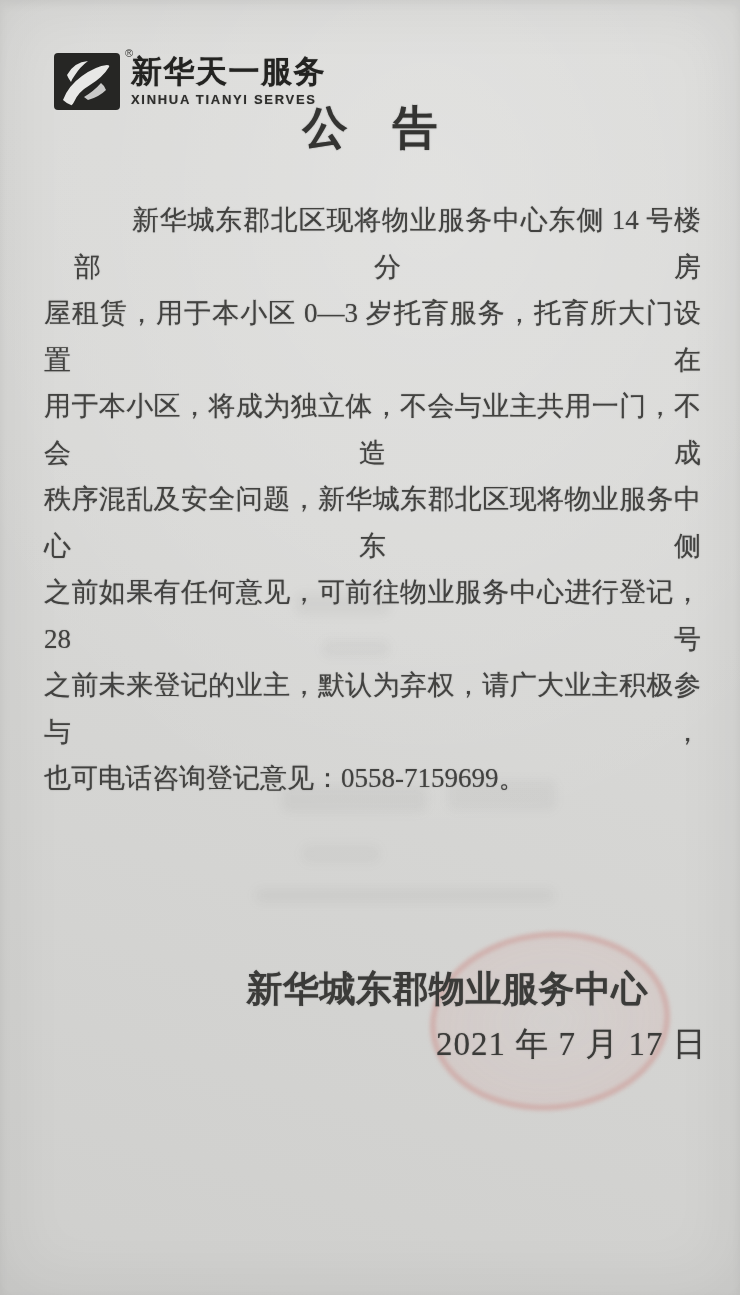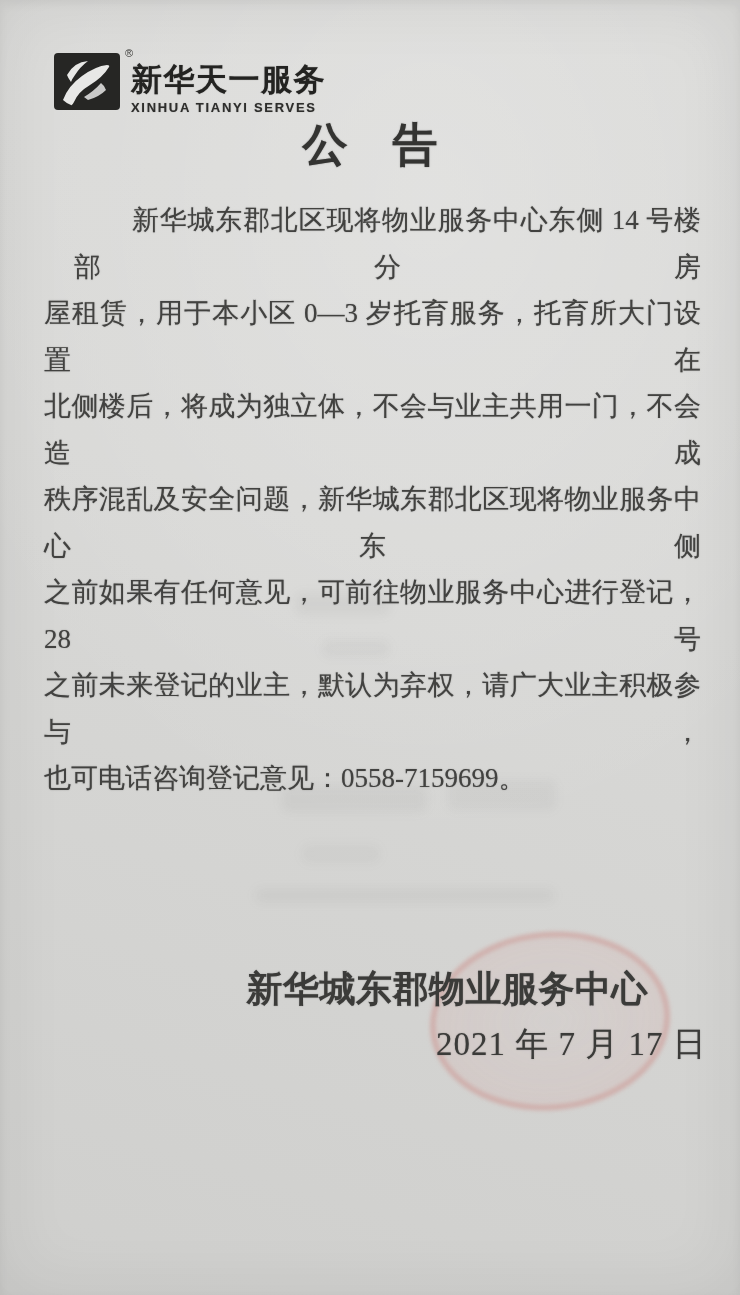--- a/index.html
+++ b/index.html
@@ -15,35 +15,35 @@
     font-family:"Liberation Serif","DejaVu Serif",serif;
     color:#3f3f3d;
   }
 
   
   .logo{position:absolute;left:54px;top:53px;display:flex;align-items:flex-start;gap:11px;}
   .logo-mark{position:relative;width:66px;height:57px;flex:0 0 auto;}
   .logo-mark svg{display:block;filter:blur(0.4px);}
   .reg{position:absolute;right:-13px;top:-6px;font-size:11px;color:#3a3a38;
        font-family:"Liberation Sans",sans-serif;}
-  .brand{display:flex;flex-direction:column;margin-top:9px;}
+  .brand{display:flex;flex-direction:column;margin-top:1px;}
   .brand-cn{
     font-family:"Liberation Sans","DejaVu Sans",sans-serif;
     font-weight:700;font-size:31px;line-height:36px;letter-spacing:1.5px;
     color:#232321;text-shadow:0 0 1px rgba(40,40,40,0.55);
   }
   .brand-en{
     font-family:"Liberation Sans","DejaVu Sans",sans-serif;
     font-weight:700;font-size:13px;line-height:15px;letter-spacing:1.7px;
     color:#2e2e2c;margin-top:2px;text-shadow:0 0 1px rgba(40,40,40,0.45);
   }
 
   
   .title{
-    position:absolute;left:0;right:0;top:120px;
+    position:absolute;left:0;right:0;top:103px;
     text-align:center;
     font-size:45px;line-height:50px;font-weight:600;
     color:#343432;letter-spacing:0;
     text-shadow:0 0 1.3px rgba(50,50,50,0.6);
   }
 
   
   .body-text{position:absolute;left:44px;top:197px;width:657px;}
   .bline{
     font-size:27px;line-height:46.5px;
@@ -115,21 +115,21 @@
       <span class="brand-cn">新华天一服务</span>
       <span class="brand-en">XINHUA TIANYI SERVES</span>
     </span>
   </div>
 
   <div class="title">公　告</div>
 
   <div class="body-text">
     <div class="bline fill indent">新华城东郡北区现将物业服务中心东侧 14 号楼部分房</div>
     <div class="bline fill">屋租赁，用于本小区 0—3 岁托育服务，托育所大门设置在</div>
-    <div class="bline fill">北侧楼后，将成为独立体，不会与业主共用一门，不会造成</div>
+    <div class="bline fill">用于本小区，将成为独立体，不会与业主共用一门，不会造成</div>
     <div class="bline fill">秩序混乱及安全问题，新华城东郡北区现将物业服务中心东侧</div>
     <div class="bline fill">之前如果有任何意见，可前往物业服务中心进行登记，28 号</div>
     <div class="bline fill">之前未来登记的业主，默认为弃权，请广大业主积极参与，</div>
     <div class="bline">也可电话咨询登记意见：0558-7159699。</div>
   </div>
 
   <div class="stamp"></div>
 
   <div class="sig-org">新华城东郡物业服务中心</div>
   <div class="sig-date">2021 年 7 月 17 日</div>

